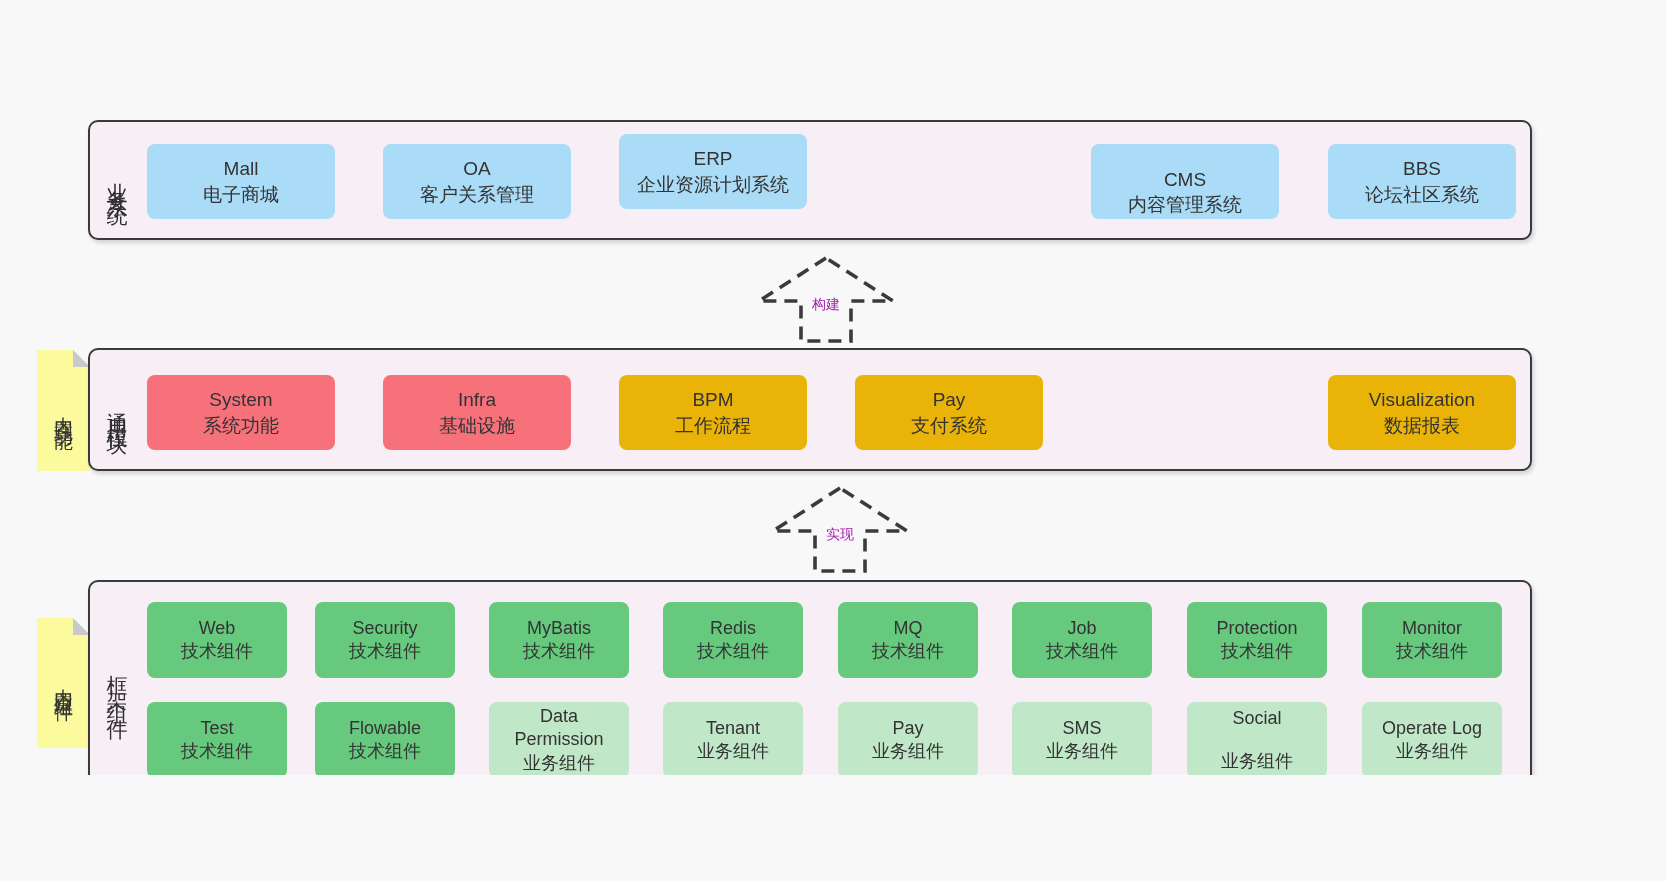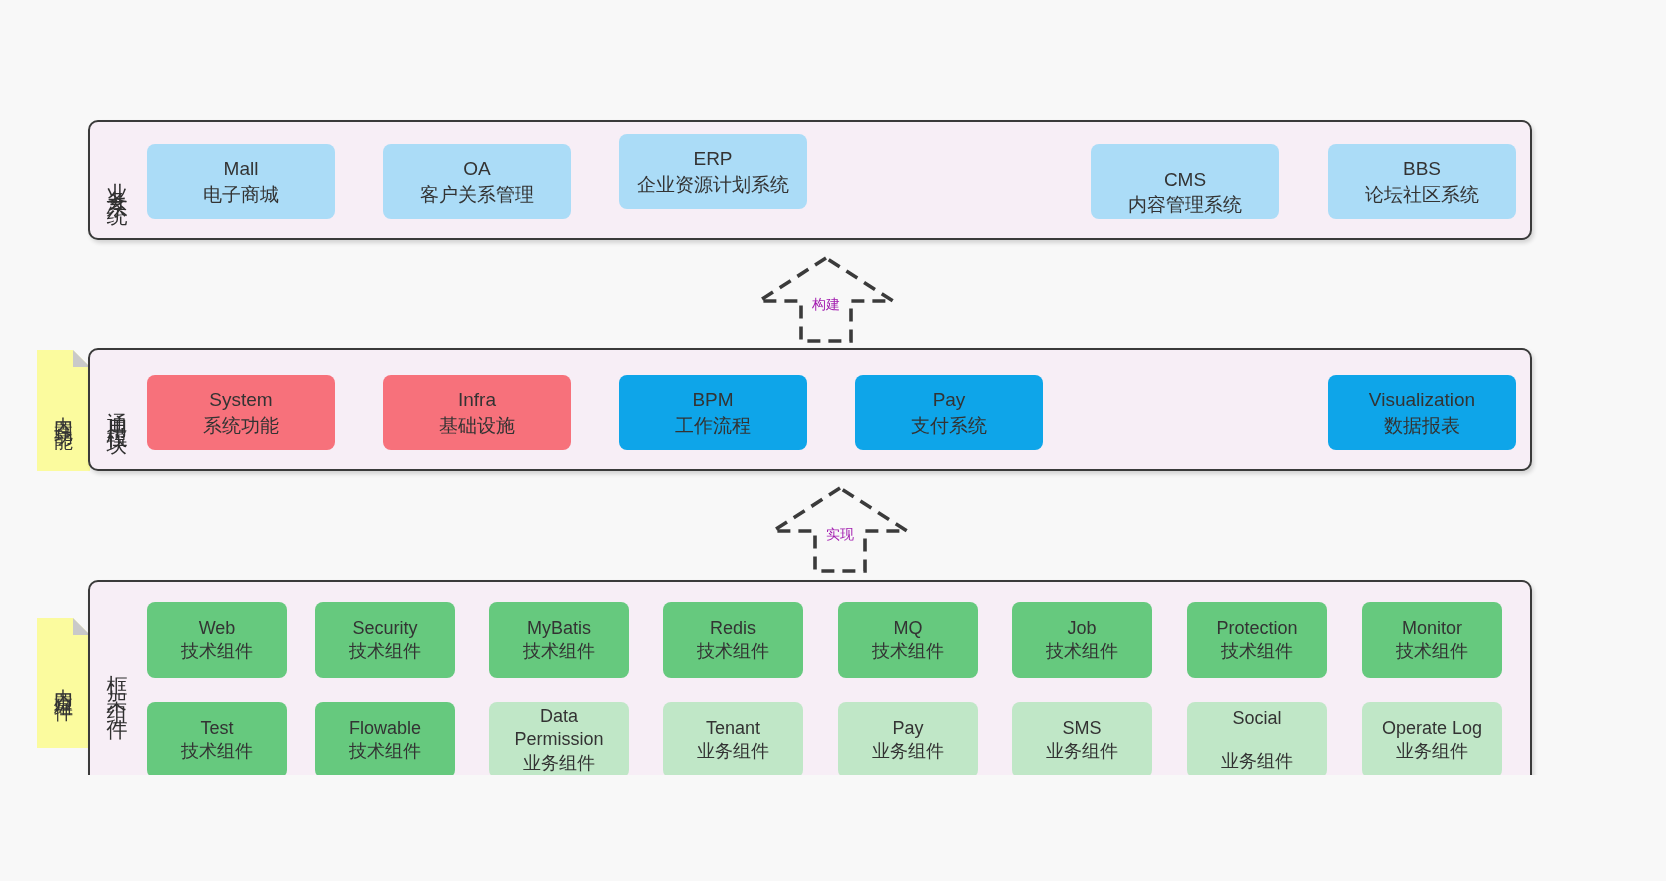--- a/index.html
+++ b/index.html
@@ -47,21 +47,21 @@
     text-align:center;
     box-sizing:border-box;
     padding:2px 4px;
   }
   .box .box-name, .box .box-desc { font-size:19px; line-height:1.32; color:#333; }
   .box.narrow .box-name, .box.narrow .box-desc { font-size:18px; line-height:1.28; }
   .wide   { width:188px; height:75px; }
   .narrow { width:140px; height:76px; }
   .blue   { background:#abdcf7; }
   .red    { background:#f7717b; }
-  .pink   { background:#0ea5e9; }
+  .pink   { background:#eab308; }
   .green  { background:#66c97e; }
   .lgreen { background:#c0e7c7; }
   .arrow { position:absolute; z-index:0; }
   .arrow path {
     fill:none; stroke:#3b3b3b; stroke-width:3.6;
     stroke-dasharray:13 8;
   }
   .arrow-label {
     position:absolute; transform:translate(-50%,-50%);
     background:#f8f8f8; padding:0 3px;

